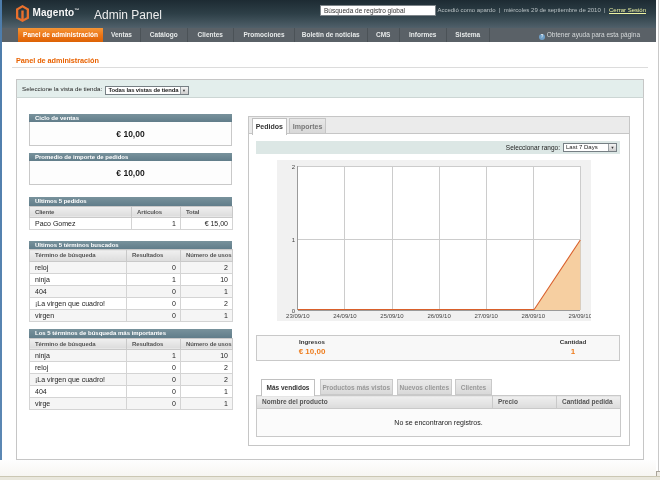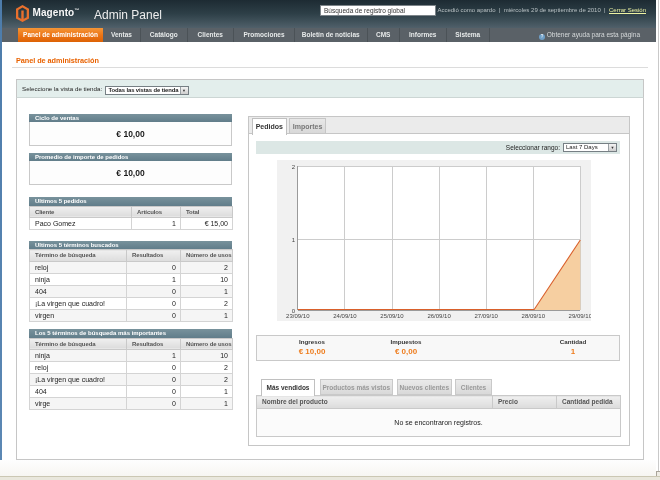--- a/index.html
+++ b/index.html
@@ -270,24 +270,20 @@
         <text x="303.3" y="158" text-anchor="middle">29/09/10</text>
       </g>
     </svg>
   </div>
 
   <div class="abs" id="totals"></div>
   <div class="abs tot" style="left:272px;">
       <div class="lbl">Ingresos</div>
       <div class="val">€ 10,00</div>
     </div>
-  <div class="abs tot" style="left:366px;">
-      <div class="lbl">Impuestos</div>
-      <div class="val">€ 0,00</div>
-    </div>
   <div class="abs tot" style="left:533px;">
       <div class="lbl">Cantidad</div>
       <div class="val">1</div>
     </div>
 
   <div class="abs btab" id="btab1">Más vendidos</div>
   <div class="abs btab btabi" style="left:319.5px;width:73.5px;">Productos más vistos</div>
   <div class="abs btab btabi" style="left:396.5px;width:55.5px;">Nuevos clientes</div>
   <div class="abs btab btabi" style="left:455px;width:37px;">Clientes</div>
 

